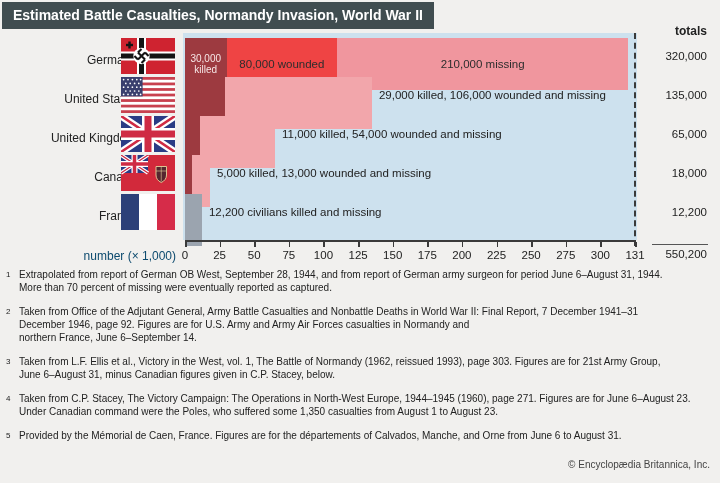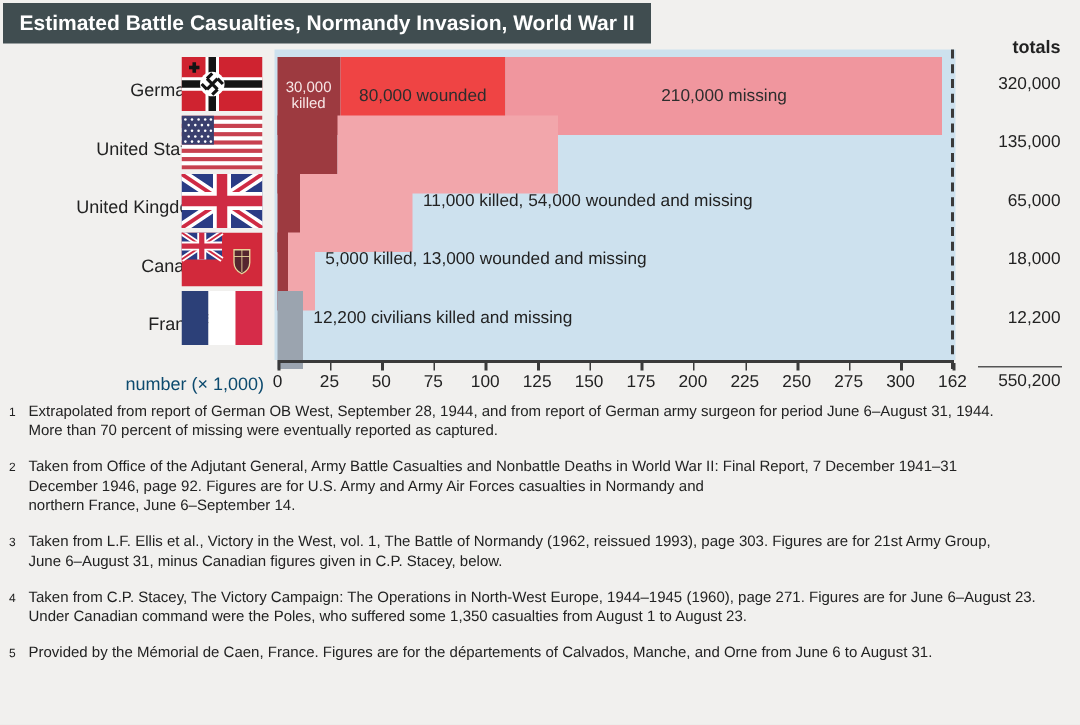--- a/index.html
+++ b/index.html
@@ -114,20 +114,21 @@
           <circle cx="7" cy="17.4" r="0.85"></circle>
           <circle cx="11.4" cy="17.4" r="0.85"></circle>
           <circle cx="15.8" cy="17.4" r="0.85"></circle>
           <circle cx="19.6" cy="17.4" r="0.85"></circle>
       </g>
     </svg>
   </div>
   <div class="bar" style="top:77px">
     <div class="seg" style="background: rgb(157, 58, 64); width: 40.2px;"></div>
     <div class="seg" style="background: rgb(242, 166, 171); width: 146.8px;"></div>
+    <div class="annot" style="left: 193.9px;">29,000 killed, 106,000 wounded and missing</div>
   </div>
   <div class="total-val" style="top:87px">135,000</div>
 
   <div class="row-label" style="top:126px"><span>United Kingdom</span><sup>3</sup></div>
   <div class="flag" style="top:116px">
     <svg viewBox="0 0 54 36">
       <rect width="54" height="36" fill="#2a3c85"></rect>
       <path d="M0,0 L54,36 M54,0 L0,36" stroke="#fff" stroke-width="7.2"></path>
       <path d="M0,0 L54,36 M54,0 L0,36" stroke="#cf2b44" stroke-width="2.6"></path>
       <path d="M27,0 V36 M0,18 H54" stroke="#fff" stroke-width="12"></path>
@@ -201,21 +202,21 @@
     <span style="left:23.077%">75</span>
     <span style="left:30.769%">100</span>
     <span style="left:38.462%">125</span>
     <span style="left:46.154%">150</span>
     <span style="left:53.846%">175</span>
     <span style="left:61.538%">200</span>
     <span style="left:69.231%">225</span>
     <span style="left:76.923%">250</span>
     <span style="left:84.615%">275</span>
     <span style="left:92.308%">300</span>
-    <span style="left:100%">162</span>
+    <span style="left:100%">131</span>
   </div>
   <div class="axis-caption">number (× 1,000)</div>
 
   <div class="sum-rule"></div>
   <div class="grand-total">550,200</div>
 
   <div class="footnotes">
     <div class="footnote">
       <sup>1</sup>
       <span>Extrapolated from report of German OB West, September 28, 1944, and from report of German army surgeon for period June 6–August 31, 1944.</span><br>
@@ -236,13 +237,14 @@
       <sup>4</sup>
       <span>Taken from C.P. Stacey, </span><span class="it">The Victory Campaign: The Operations in North-West Europe, 1944–1945</span><span> (1960), page 271. Figures are for June 6–August 23.</span><br>
       <span>Under Canadian command were the Poles, who suffered some 1,350 casualties from August 1 to August 23.</span>
     </div>
     <div class="footnote">
       <sup>5</sup>
       <span>Provided by the Mémorial de Caen, France. Figures are for the </span><span class="it">départements</span><span> of Calvados, Manche, and Orne from June 6 to August 31.</span>
     </div>
   </div>
 
+  <div class="copyright">© Encyclopædia Britannica, Inc.</div>
 </div>
 
 </body></html>

